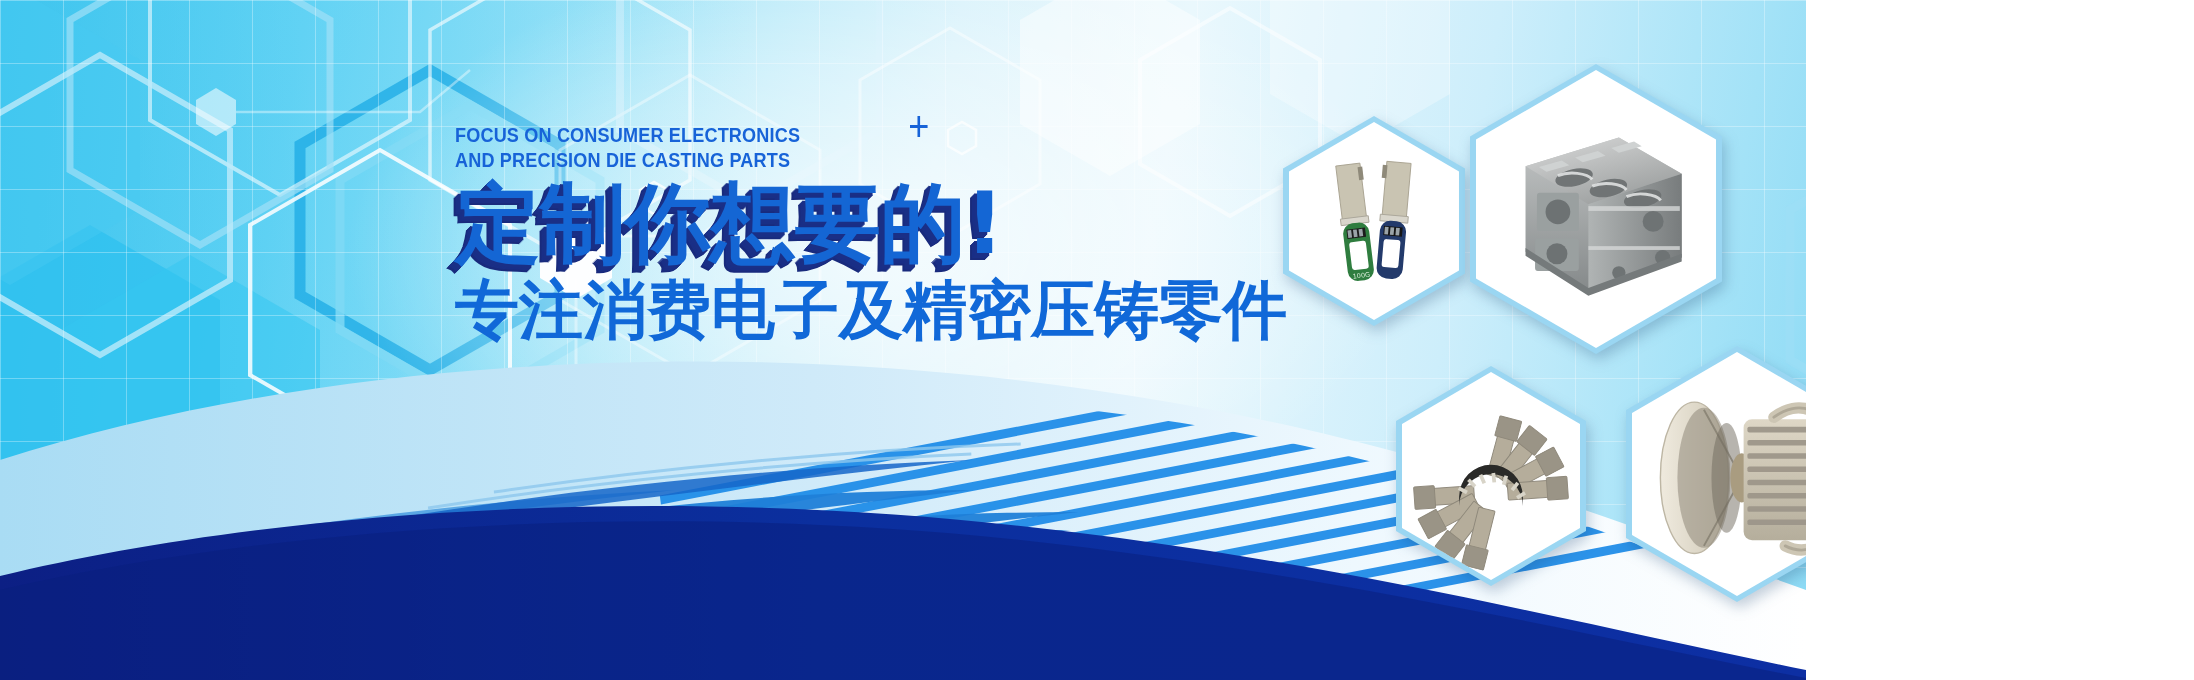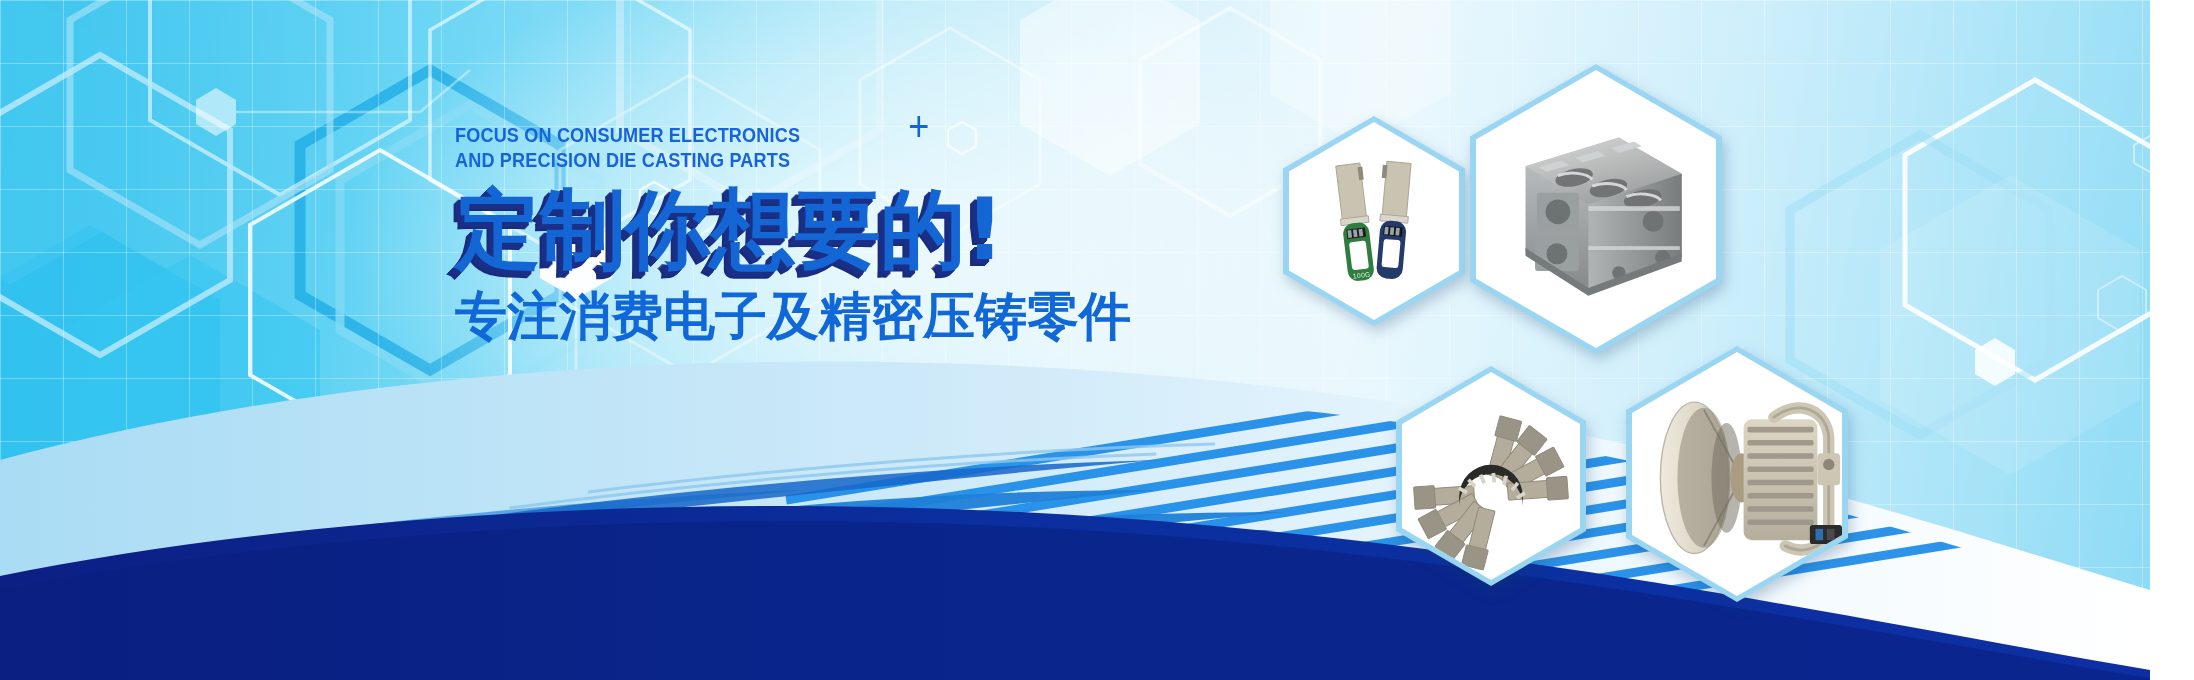--- a/index.html
+++ b/index.html
@@ -1,20 +1,20 @@
 <!DOCTYPE html>
 <html><head>
 <meta charset="utf-8">
 <style>
   html,body{margin:0;padding:0;background:#fff;}
   body{font-family:"Liberation Sans","DejaVu Sans",sans-serif;}
 
   #banner{
     position:relative;
-    width:2150px;height:680px;
+    width:1806px;height:680px;
     overflow:hidden;
     background:linear-gradient(100deg,#57cdf2 0%,#6ed5f5 16%,#a9e6f8 34%,#d8f2fb 50%,#eaf8fd 62%,#cdeefb 78%,#a3e2f7 92%,#8bdaf5 100%);
     text-decoration:underline;
   }
 
   
   .layer{position:absolute;top:0;left:0;width:100%;height:100%;pointer-events:none;}
 
   .grid{
     background-image:
@@ -45,37 +45,37 @@
     transform:scaleX(.86);
     transform-origin:left center;
   }
   .eng-row{position:relative;display:block;}
   .plus{
     position:absolute;left:527px;top:-16px;
     color:#1763d8;font-size:42px;font-weight:400;line-height:1;
   }
 
   .h1{
-    margin-top:10px;
+    margin-top:4px;
     font-family:"DejaVu Sans","Liberation Sans",sans-serif;
     font-weight:700;
     font-size:86px;
     line-height:94px;
     letter-spacing:-1px;
     color:#1466d4;
     white-space:nowrap;
     text-shadow:
       -3px 3px 0 #1a2f86, -4px 4px 0 #1a2f86, -5px 5px 0 #1a2f86,
       -6px 6px 0 #192b7d, -7px 7px 0 #192b7d;
   }
   .h2{
     margin-top:4px;
     font-family:"DejaVu Sans","Liberation Sans",sans-serif;
     font-weight:700;
-    font-size:52px;
+    font-size:64px;
     line-height:72px;
     letter-spacing:0px;
     color:#1068d8;
     white-space:nowrap;
   }
   .h3{
     margin-top:10px;
     margin-left:-6px;
     font-family:"DejaVu Sans","Liberation Sans",sans-serif;
     font-weight:700;

